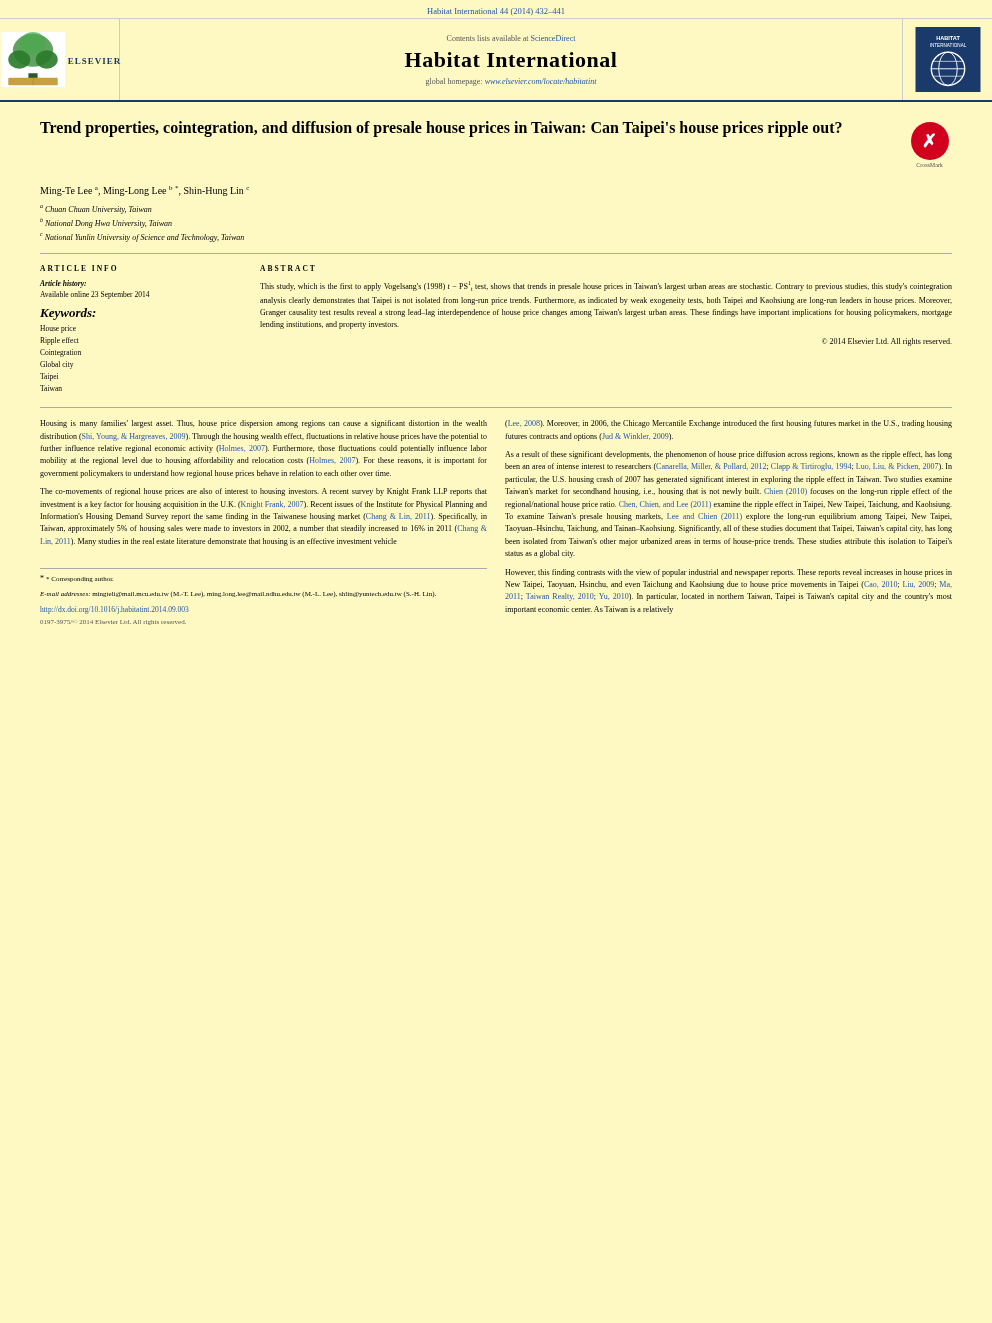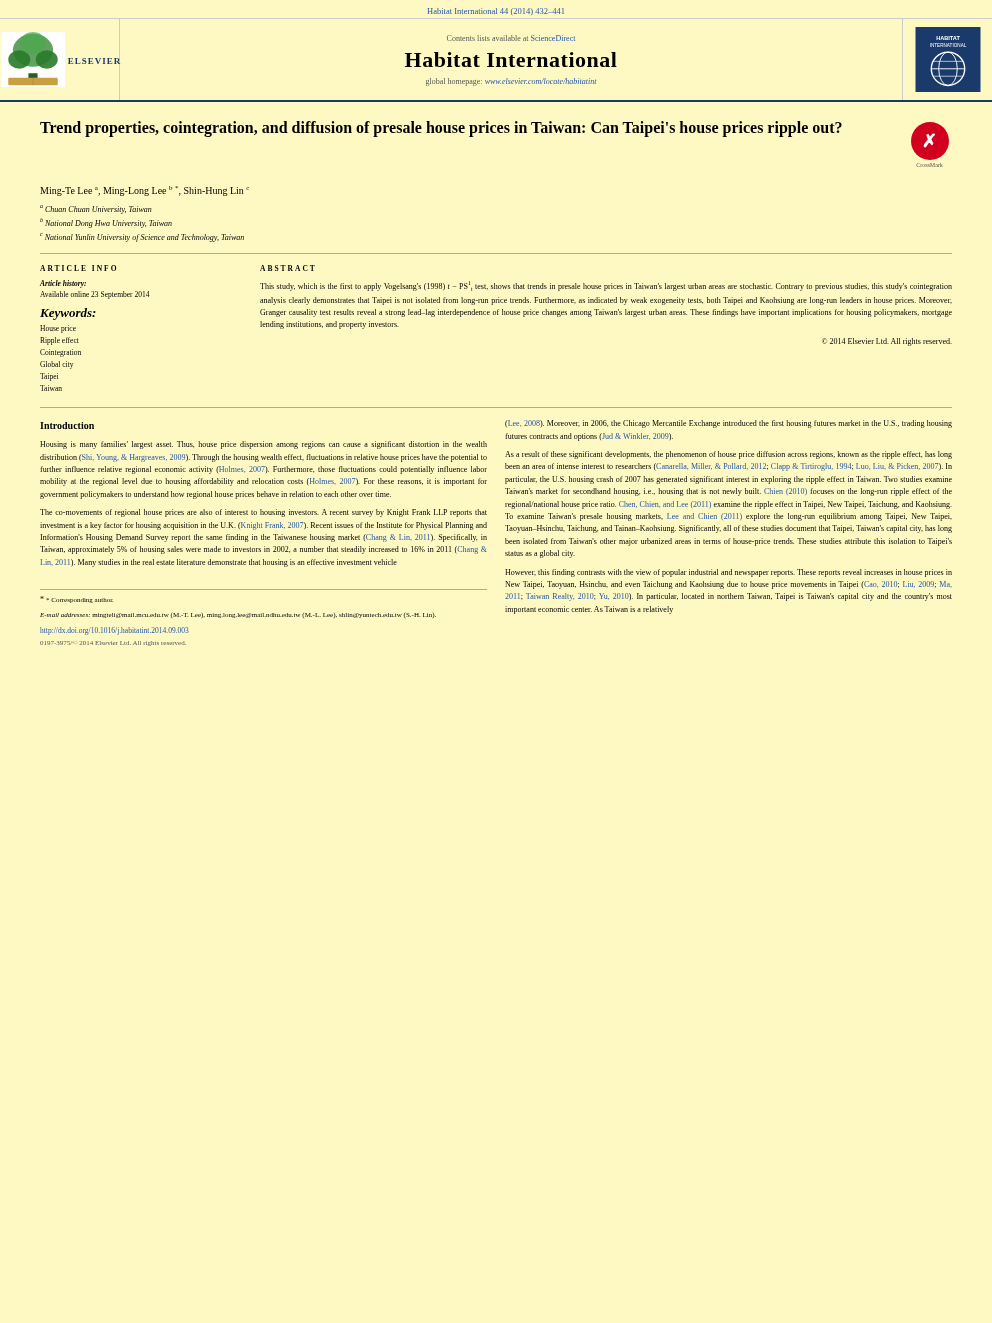--- a/index.html
+++ b/index.html
@@ -447,21 +447,20 @@
         <div class="copyright-line">© 2014 Elsevier Ltd. All rights reserved.</div>
       </div>
 
     </div>
 
     <hr class="section-rule">
 
     <div class="main-columns">
 
       <div class="main-col">
-        <div class="section-title">Introduction</div>
 
         <p class="para">
           Housing is many families' largest asset. Thus, house price dispersion among regions can cause a significant distortion in the wealth distribution (<a class="cite-link">Shi, Young, &amp; Hargreaves, 2009</a>). Through the housing wealth effect, fluctuations in relative house prices have the potential to further influence relative regional economic activity (<a class="cite-link">Holmes, 2007</a>). Furthermore, those fluctuations could potentially influence labor mobility at the regional level due to housing affordability and relocation costs (<a class="cite-link">Holmes, 2007</a>). For these reasons, it is important for government policymakers to understand how regional house prices behave in relation to each other over time.
         </p>
 
         <p class="para">
           The co-movements of regional house prices are also of interest to housing investors. A recent survey by Knight Frank LLP reports that investment is a key factor for housing acquisition in the U.K. (<a class="cite-link">Knight Frank, 2007</a>). Recent issues of the Institute for Physical Planning and Information's Housing Demand Survey report the same finding in the Taiwanese housing market (<a class="cite-link">Chang &amp; Lin, 2011</a>). Specifically, in Taiwan, approximately 5% of housing sales were made to investors in 2002, a number that steadily increased to 16% in 2011 (<a class="cite-link">Chang &amp; Lin, 2011</a>). Many studies in the real estate literature demonstrate that housing is an effective investment vehicle
         </p>
 
         <div style="margin-top:auto; border-top:1px solid #aaa; padding-top:4px; margin-top:20px;">

